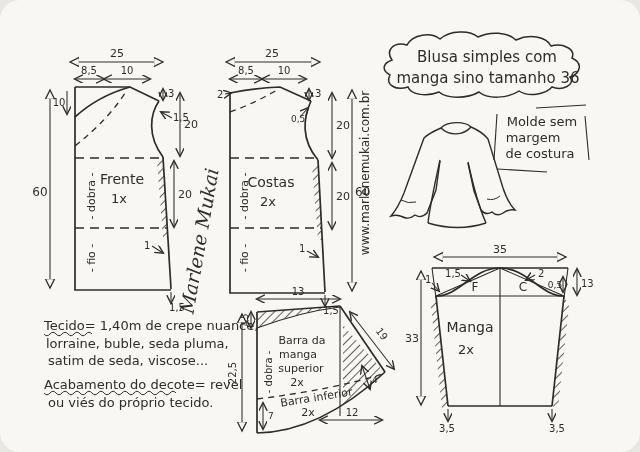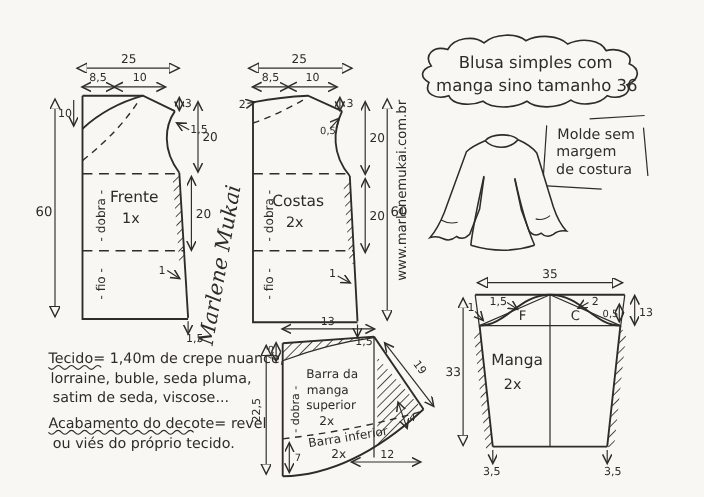--- a/index.html
+++ b/index.html
@@ -1,19 +1,20 @@
 <!DOCTYPE html>
 <html><head>
 <meta charset="utf-8">
 <style>
   html,body{margin:0;padding:0;background:#e9e7e2;}
   .canvas{
     position:relative;width:640px;height:452px;margin:0 auto;
     background:#f8f7f3;overflow:hidden;
     font-family:"DejaVu Sans","Liberation Sans",sans-serif;
+    border-radius:20px;
   }
   svg{position:absolute;left:0;top:0;}
   text{fill:#2e2c29;font-family:"DejaVu Sans","Liberation Sans",sans-serif;}
   .ink{stroke:#2e2c29;fill:none;}
   .outline{stroke-width:1.7;}
   .thin{stroke-width:1.1;}
   .dim{stroke-width:1.05;}
   .dash-long{stroke-dasharray:9 6;stroke-width:1.4;}
   .dash-short{stroke-dasharray:6 5;stroke-width:1.3;}
   .t10{font-size:10px;}

